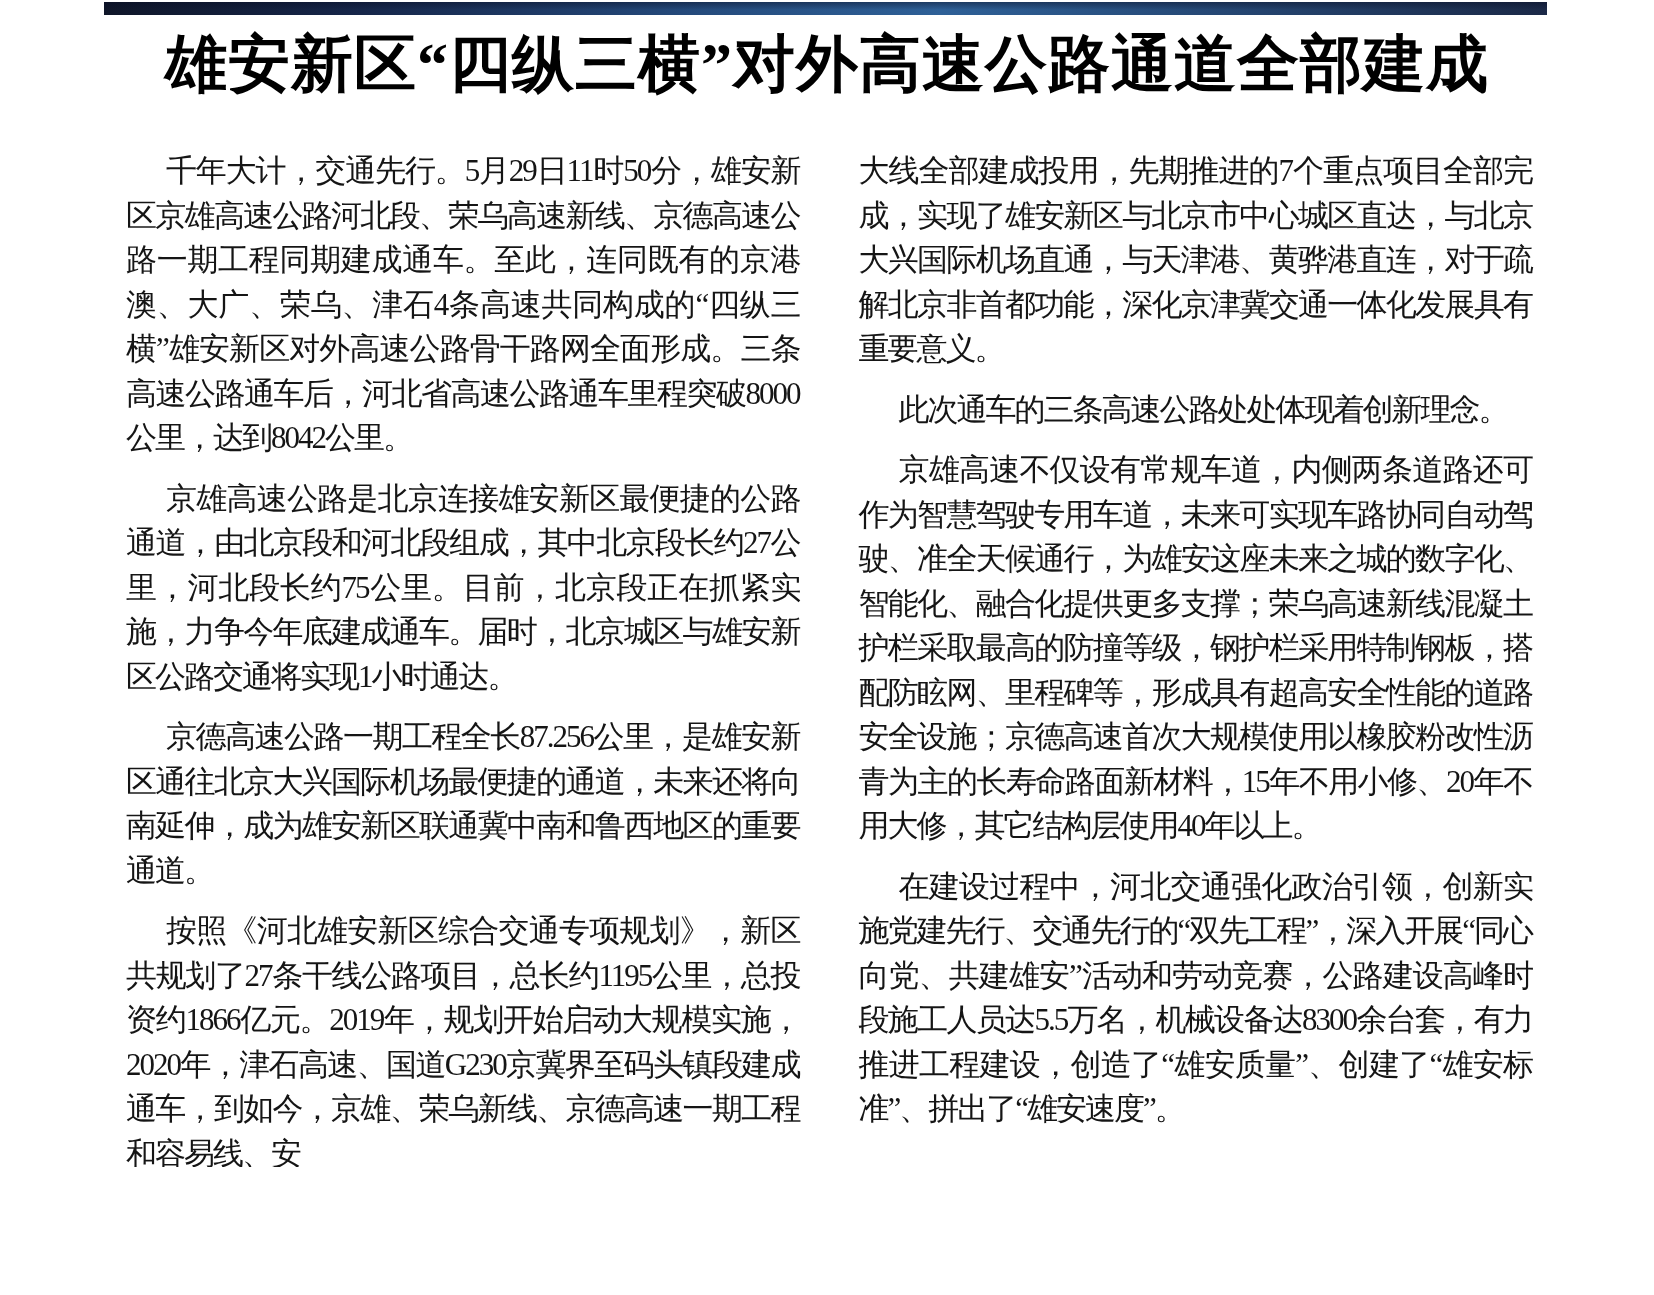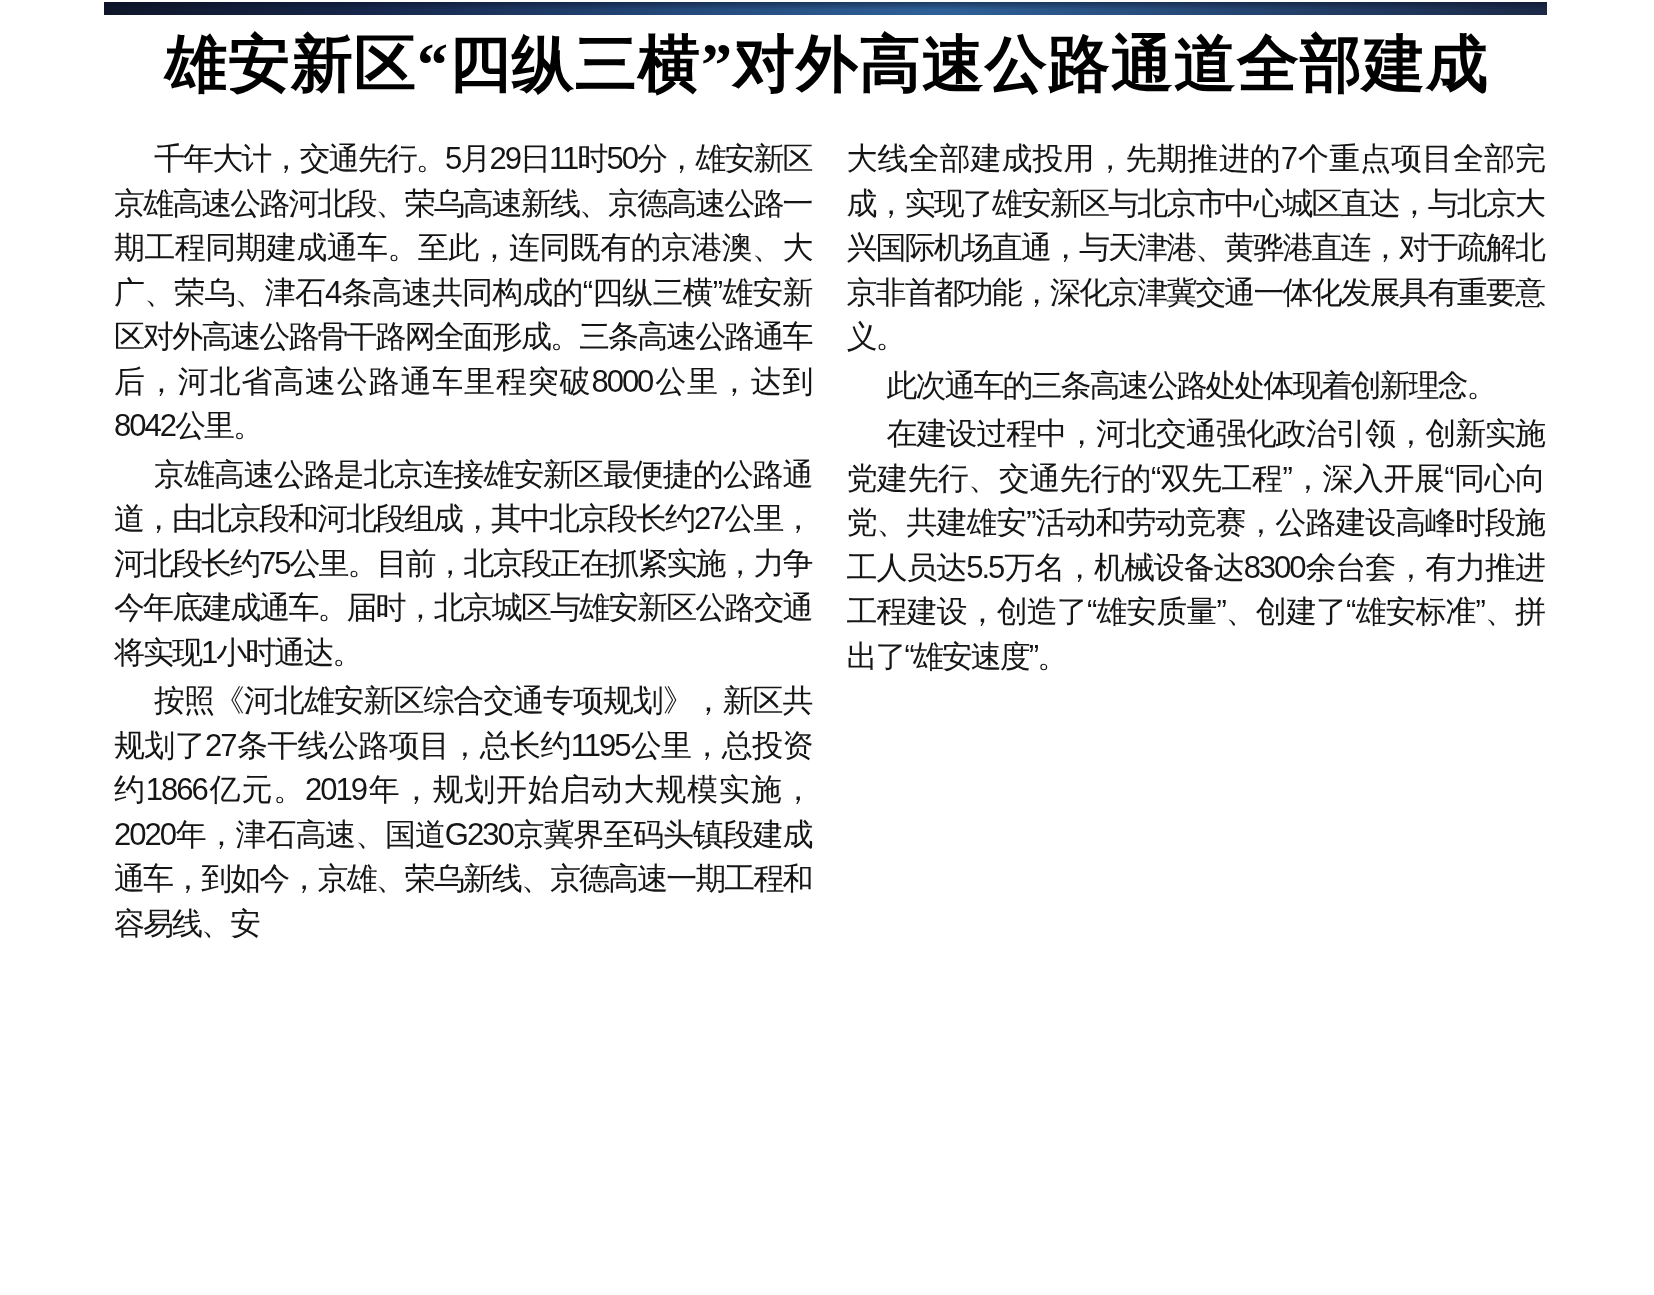--- a/index.html
+++ b/index.html
@@ -44,27 +44,28 @@
     width: 1438px;
     display: flex;
     gap: 27px;
   }
   .col {
     flex: 1 1 0;
     height: 1034px;
     overflow: hidden;
   }
   .col p {
-    margin: 4px;
+    margin: 16px;
     font-size: 31px;
     line-height: 44.5px;
     letter-spacing: -2px;
     text-align: justify;
     text-indent: 40px;
     color: #151515;
+    font-family: Liberation Serif, serif;
   }
   .col p.cont { text-indent: 0; }
   .byline {
     position: absolute;
     top: 1163px;
     right: 106px;
     font-size: 31px;
     letter-spacing: -1px;
     color: #151515;
     white-space: nowrap;
@@ -108,25 +109,27 @@
 <div class="page">
 
   <div class="topbar"></div>
 
   <h1 class="headline">雄安新区“四纵三横”对外高速公路通道全部建成</h1>
 
   <div class="columns">
     <div class="col">
       <p>千年大计，交通先行。5月29日11时50分，雄安新区京雄高速公路河北段、荣乌高速新线、京德高速公路一期工程同期建成通车。至此，连同既有的京港澳、大广、荣乌、津石4条高速共同构成的“四纵三横”雄安新区对外高速公路骨干路网全面形成。三条高速公路通车后，河北省高速公路通车里程突破8000公里，达到8042公里。</p>
       <p>京雄高速公路是北京连接雄安新区最便捷的公路通道，由北京段和河北段组成，其中北京段长约27公里，河北段长约75公里。目前，北京段正在抓紧实施，力争今年底建成通车。届时，北京城区与雄安新区公路交通将实现1小时通达。</p>
+      <p>京德高速公路一期工程全长87.256公里，是雄安新区通往北京大兴国际机场最便捷的通道，未来还将向南延伸，成为雄安新区联通冀中南和鲁西地区的重要通道。</p>
       <p>按照《河北雄安新区综合交通专项规划》，新区共规划了27条干线公路项目，总长约1195公里，总投资约1866亿元。2019年，规划开始启动大规模实施，2020年，津石高速、国道G230京冀界至码头镇段建成通车，到如今，京雄、荣乌新线、京德高速一期工程和容易线、安</p>
     </div>
     <div class="col">
       <p class="cont">大线全部建成投用，先期推进的7个重点项目全部完成，实现了雄安新区与北京市中心城区直达，与北京大兴国际机场直通，与天津港、黄骅港直连，对于疏解北京非首都功能，深化京津冀交通一体化发展具有重要意义。</p>
       <p>此次通车的三条高速公路处处体现着创新理念。</p>
+      <p>京雄高速不仅设有常规车道，内侧两条道路还可作为智慧驾驶专用车道，未来可实现车路协同自动驾驶、准全天候通行，为雄安这座未来之城的数字化、智能化、融合化提供更多支撑；荣乌高速新线混凝土护栏采取最高的防撞等级，钢护栏采用特制钢板，搭配防眩网、里程碑等，形成具有超高安全性能的道路安全设施；京德高速首次大规模使用以橡胶粉改性沥青为主的长寿命路面新材料，15年不用小修、20年不用大修，其它结构层使用40年以上。</p>
       <p>在建设过程中，河北交通强化政治引领，创新实施党建先行、交通先行的“双先工程”，深入开展“同心向党、共建雄安”活动和劳动竞赛，公路建设高峰时段施工人员达5.5万名，机械设备达8300余台套，有力推进工程建设，创造了“雄安质量”、创建了“雄安标准”、拼出了“雄安速度”。</p>
     </div>
   </div>
 
 
   <div class="footer">
     <span class="logo">今日雄安</span>
     <span class="page-num">4版</span>
   </div>
 

